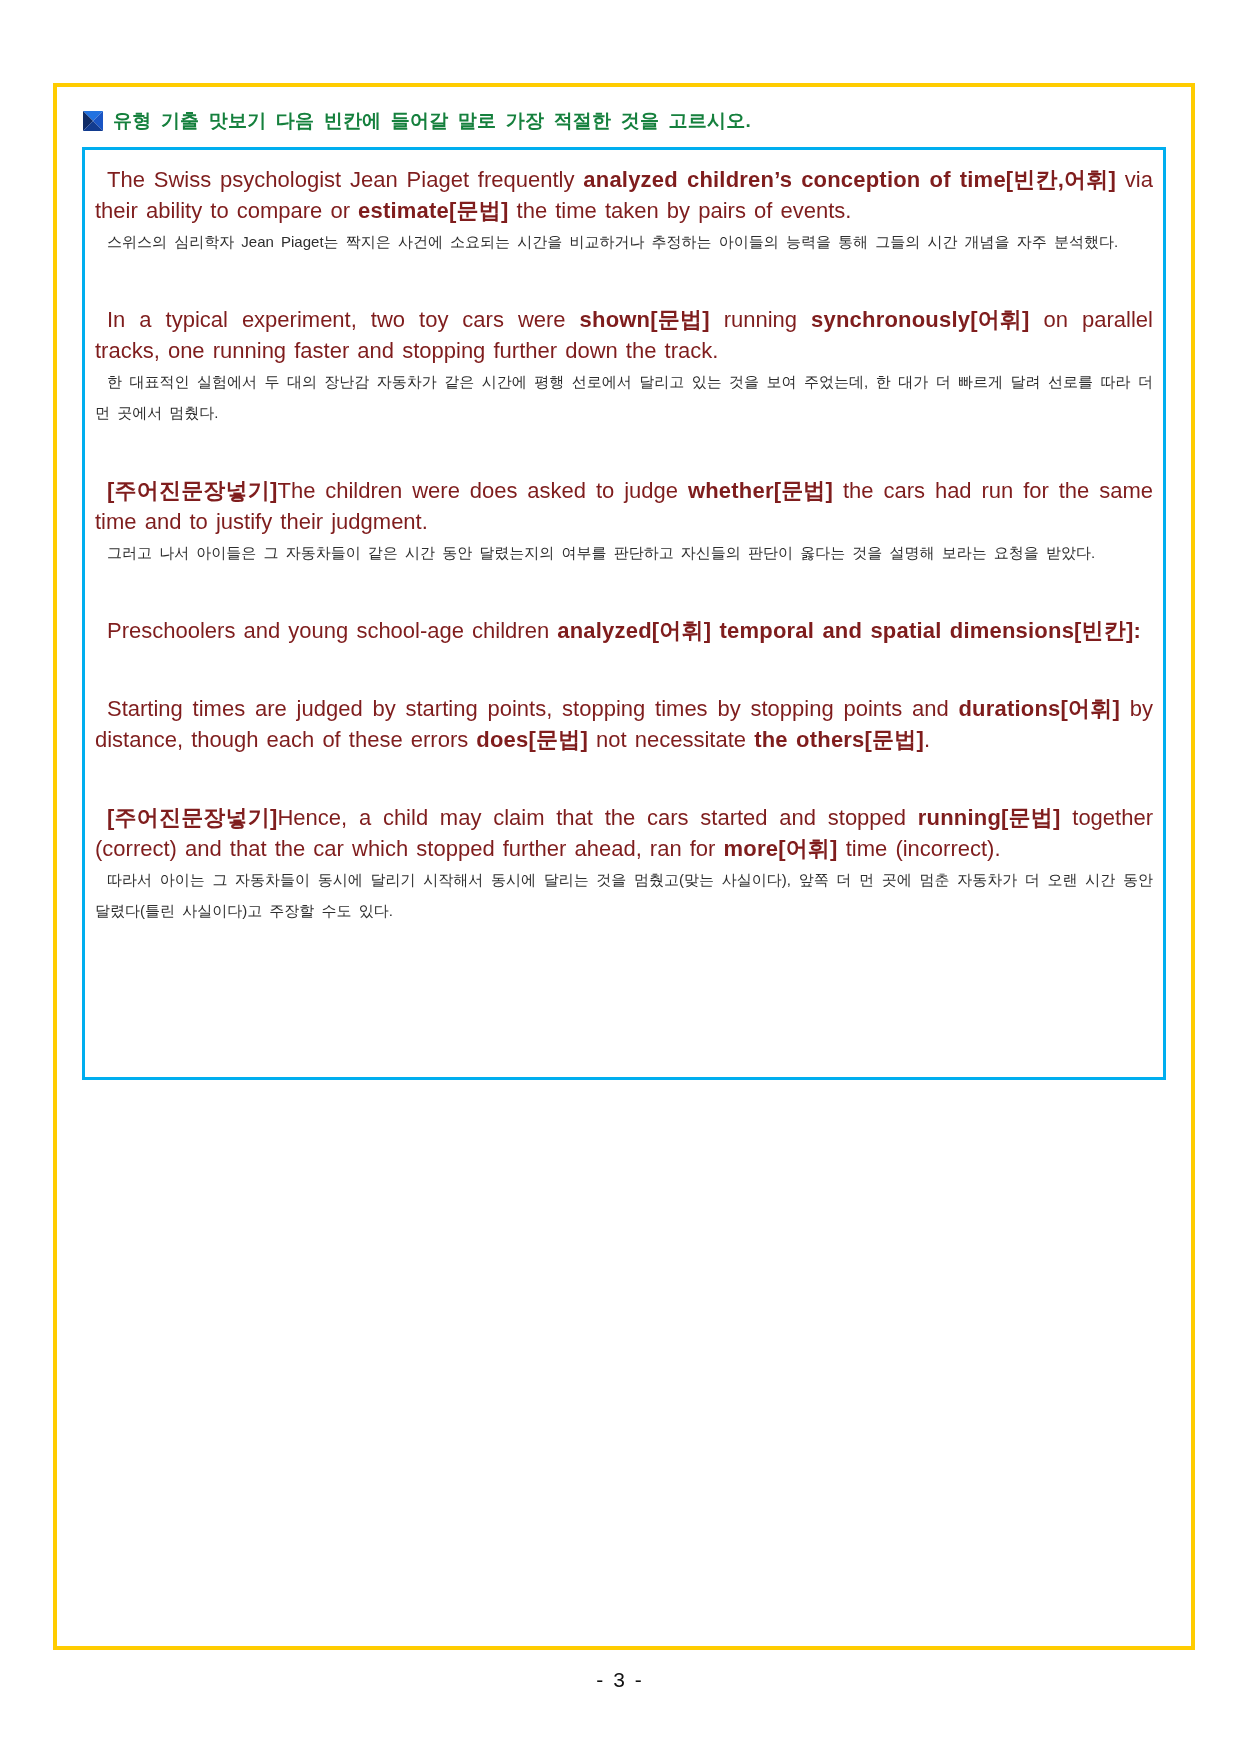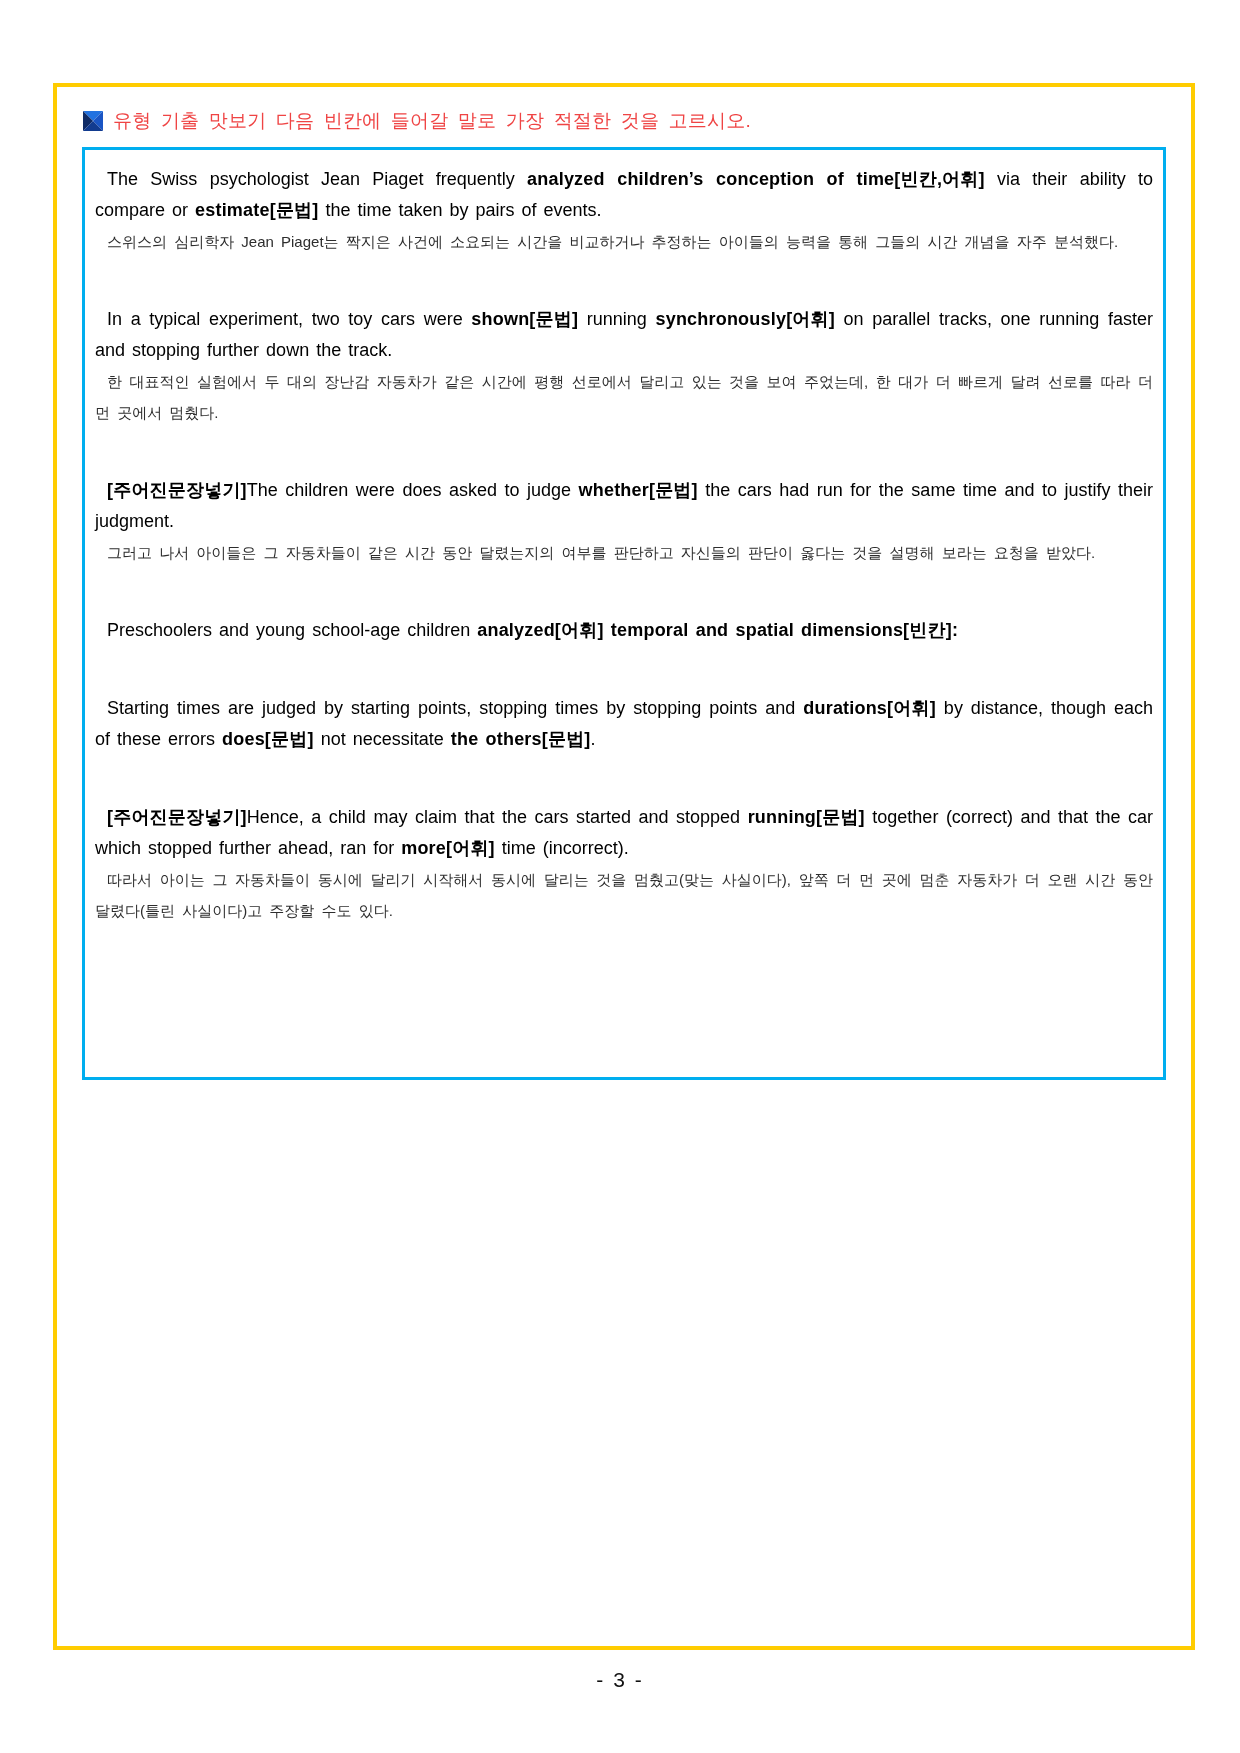--- a/index.html
+++ b/index.html
@@ -34,41 +34,41 @@
     margin: 21px 0 0 26px;
   }
   .hdr-icon {
     width: 20px;
     height: 20px;
     flex: 0 0 auto;
     display: inline-block;
   }
   .hdr-title {
     font-size: 19px;
-    font-weight: normal;
-    color: #ef4444;
+    font-weight: bold;
+    color: #15803d;
     word-spacing: 4px;
     letter-spacing: 0.2px;
   }
   .content-box {
     margin: 13px 0 0 25px;
     width: 1084px;
     height: 933px;
     border: 3px solid #00AEEF;
     box-sizing: border-box;
     padding: 14px 10px 0 10px;
     background: #ffffff;
   }
   .block { margin-bottom: 47px; }
   .block:last-child { margin-bottom: 0; margin-top: 42px; }
   .en {
     margin: 0;
-    font-size: 18px;
+    font-size: 22px;
     line-height: 31px;
-    color: #000000;
+    color: #7f1d1d;
     text-align: justify;
     text-indent: 12px;
     word-spacing: 2px;
   }
   .en .kw { font-weight: bold; letter-spacing: 0.2px; }
   .ko {
     margin: 0;
     font-size: 15px;
     line-height: 31px;
     color: #2d2d2d;

